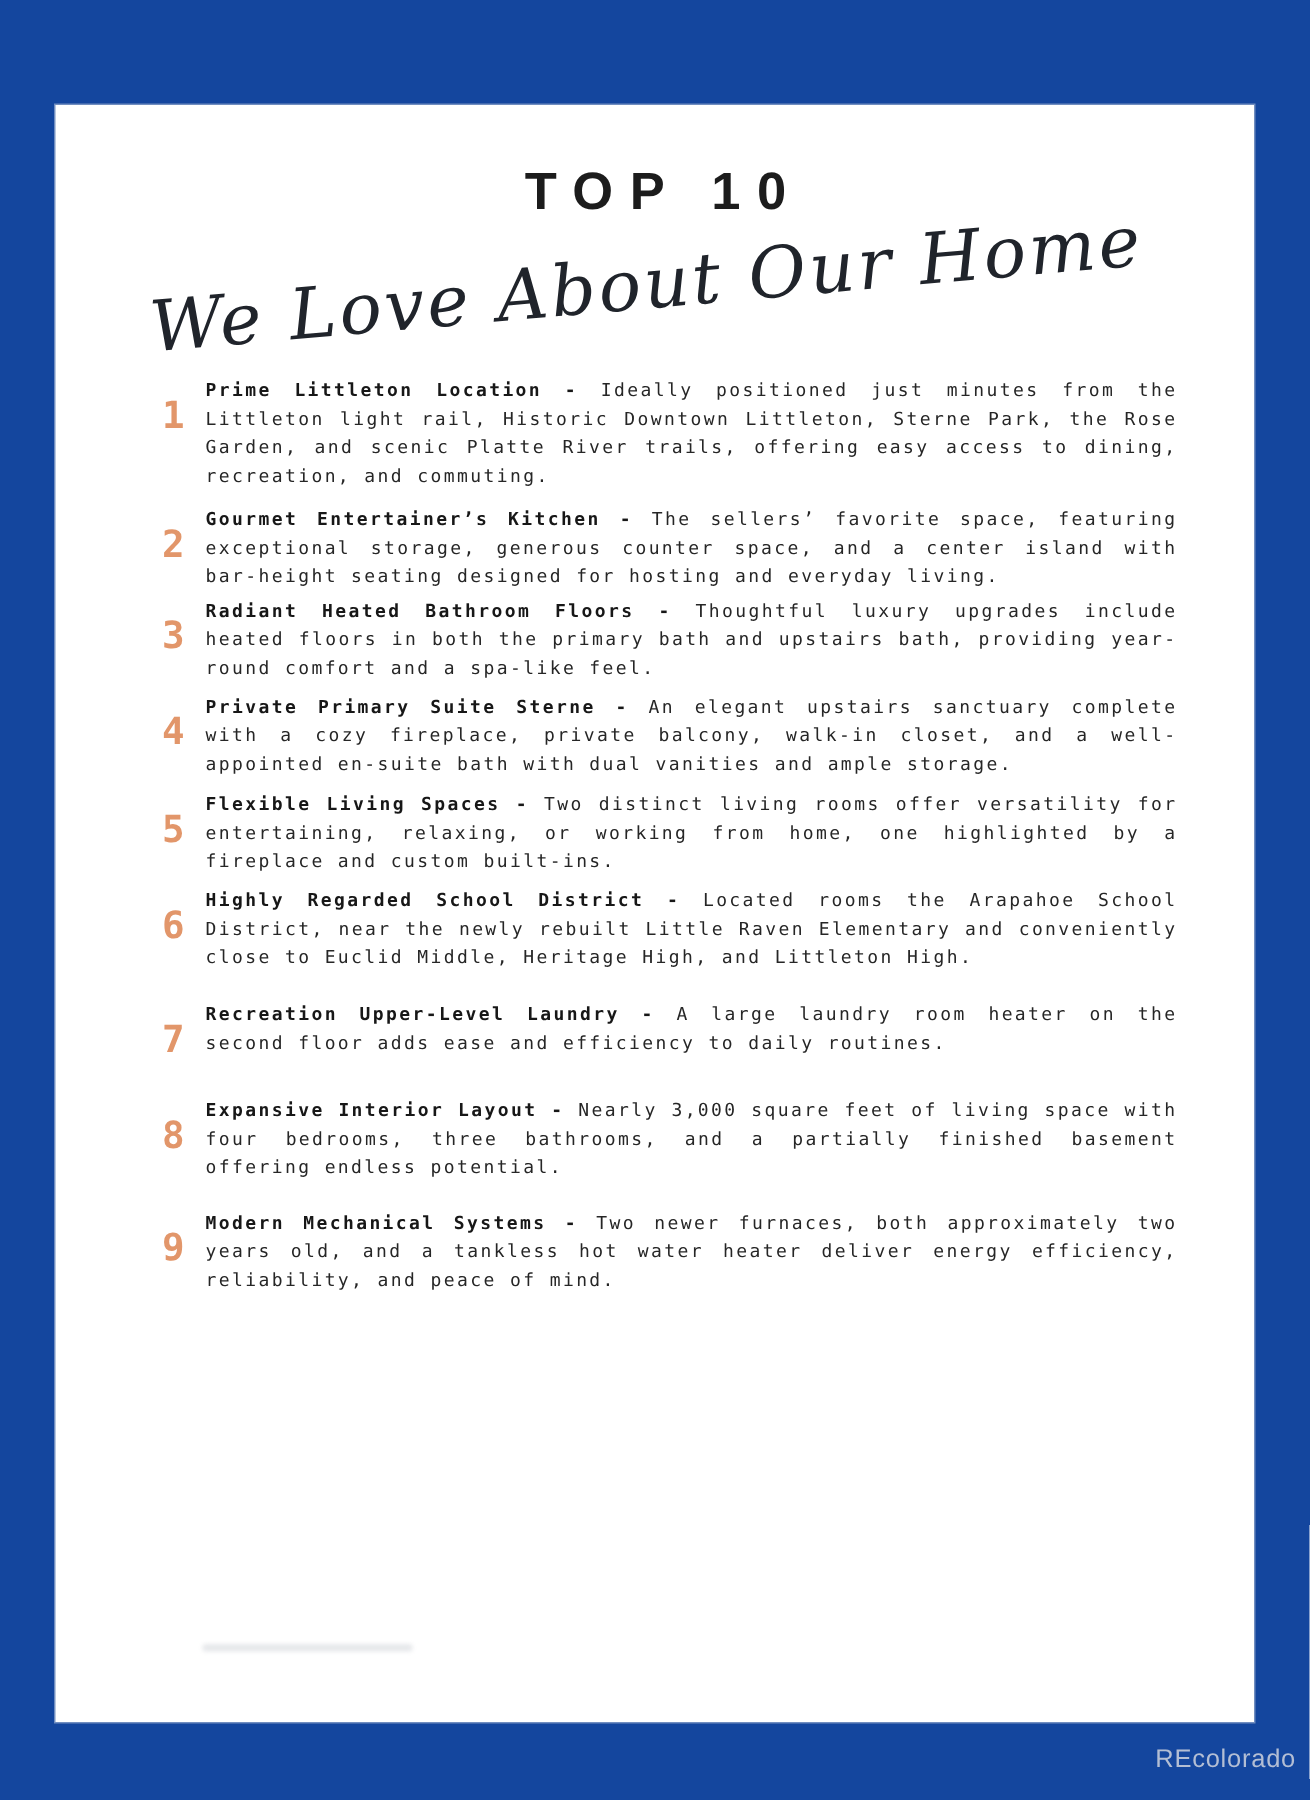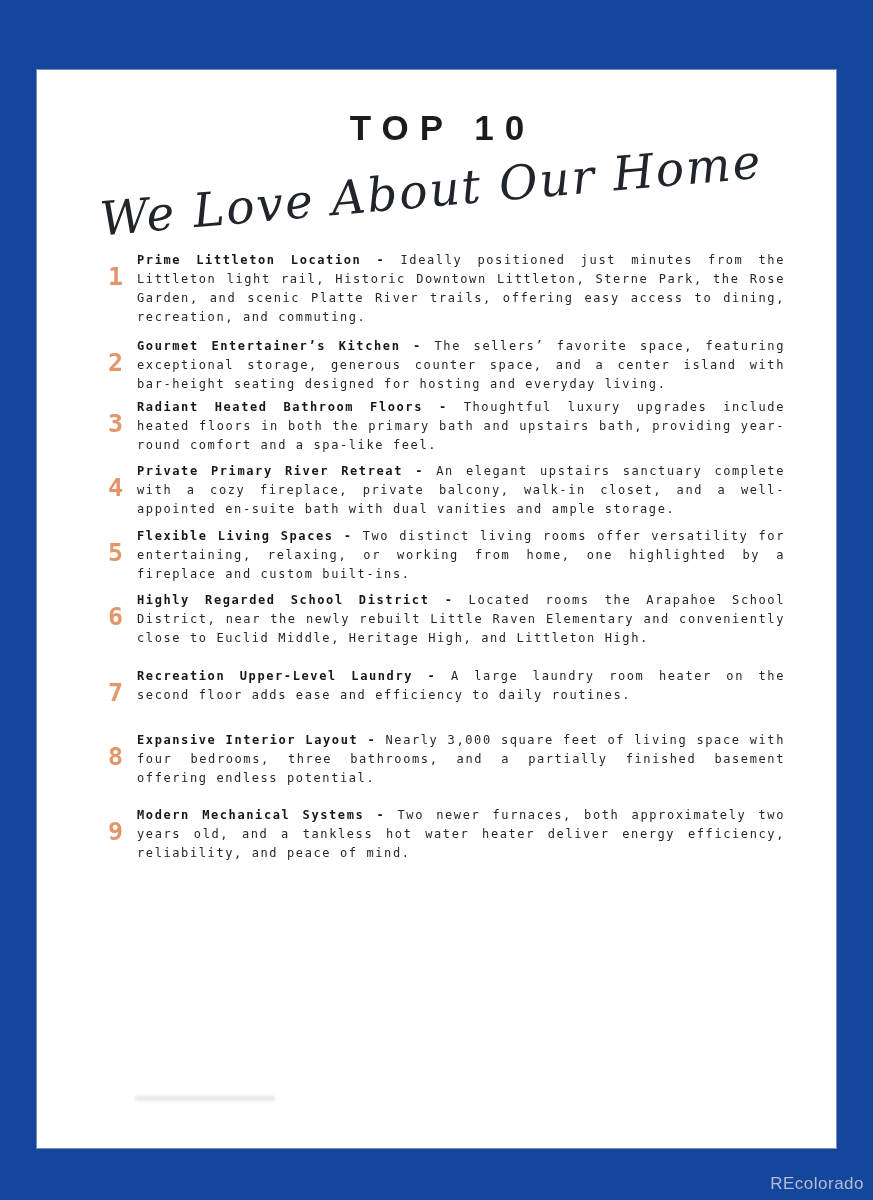--- a/index.html
+++ b/index.html
@@ -88,21 +88,21 @@
     position:absolute;
     left:135px;top:1096px;
     width:140px;height:5px;
     background:#8f97a3;
     opacity:.22;
     filter:blur(1.5px);
     border-radius:2px;
   }
   .watermark{
     position:absolute;
-    right:9px;bottom:6px;
+    right:9px;bottom:17px;
     font-family:"Liberation Sans", sans-serif;
     font-size:17px;
     color:#b3bed4;
     letter-spacing:.5px;
   }
 </style>
 </head>
 <body>
 
 <div class="card">
@@ -132,21 +132,21 @@
       <div class="num">3</div>
       <p class="txt">
         <strong>Radiant Heated Bathroom Floors</strong>
         <strong>-</strong>
         <span>Thoughtful luxury upgrades include heated floors in both the primary bath and upstairs bath, providing year-round comfort and a spa-like feel.</span>
       </p>
     </li>
     <li class="item">
       <div class="num">4</div>
       <p class="txt">
-        <strong>Private Primary River Retreat</strong>
+        <strong>Private Primary Suite Sterne</strong>
         <strong>-</strong>
         <span>An elegant upstairs sanctuary complete with a cozy fireplace, private balcony, walk-in closet, and a well-appointed en-suite bath with dual vanities and ample storage.</span>
       </p>
     </li>
     <li class="item">
       <div class="num">5</div>
       <p class="txt">
         <strong>Flexible Living Spaces</strong>
         <strong>-</strong>
         <span>Two distinct living rooms offer versatility for entertaining, relaxing, or working from home, one highlighted by a fireplace and custom built-ins.</span>

